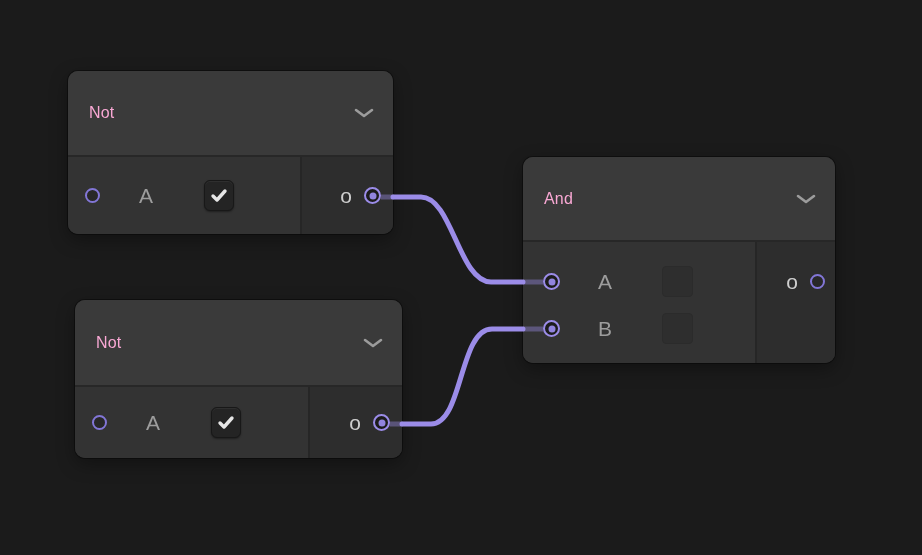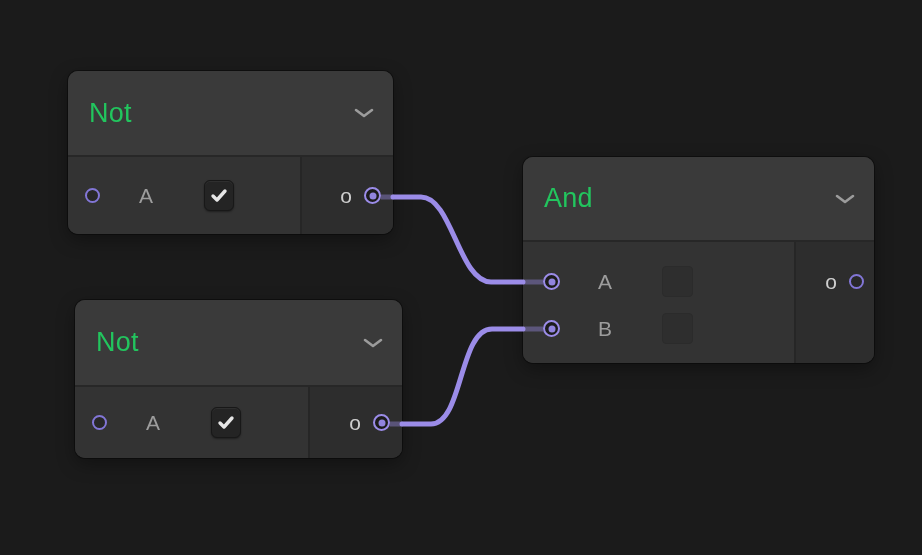--- a/index.html
+++ b/index.html
@@ -16,21 +16,21 @@
     position:absolute;border-radius:10px;background:#333333;
     box-shadow:0 0 0 1px rgba(0,0,0,.38), 0 6px 18px rgba(0,0,0,.35);
   }
   .node-header{
     position:absolute;left:0;right:0;top:0;
     background:#3a3a3a;border-radius:10px 10px 0 0;
     border-bottom:2px solid #272727;
     display:flex;align-items:center;justify-content:space-between;
     box-sizing:border-box;padding:0 19px 0 21px;
   }
-  .node-title{font-size:27px;color:#22c55e;letter-spacing:.2px;}
+  .node-title{font-size:16px;color:#f9a8d4;letter-spacing:.2px;}
   .chevron{display:flex;align-items:center;}
   .node-body{
     position:absolute;left:0;right:0;bottom:0;
     display:flex;border-radius:0 0 10px 10px;overflow:hidden;
   }
   .inputs-col{flex:1;background:#333333;display:flex;flex-direction:column;justify-content:center;}
   .outputs-col{
     background:#2d2d2d;border-left:2px solid #262626;box-sizing:border-box;
     display:flex;flex-direction:column;
   }
@@ -75,21 +75,21 @@
   #node-not-1{left:68px;top:71px;width:325px;height:163px;}
   #node-not-1 .node-header{height:86px;}
   #node-not-1 .node-body{top:86px;}
   #node-not-1 .outputs-col{width:93px;}
 
   #node-not-2{left:75px;top:300px;width:327px;height:158px;}
   #node-not-2 .node-header{height:87px;}
   #node-not-2 .node-body{top:87px;}
   #node-not-2 .outputs-col{width:94px;}
 
-  #node-and{left:523px;top:157px;width:312px;height:206px;padding-left:39px;}
+  #node-and{left:523px;top:157px;width:312px;height:206px;}
   #node-and .node-header{height:85px;}
   #node-and .node-body{top:85px;}
   #node-and .inputs-col{justify-content:flex-start;padding-top:16px;}
   #node-and .outputs-col{width:80px;padding-top:16px;}
   #node-and .in-label{margin-left:35px;}
   .not .inputs-col{padding-left:17px;}
   #node-and .inputs-col{padding-left:20px;}
   .not .outputs-col .port-row{padding-right:12px;}
   #node-and .outputs-col .port-row{padding-right:10px;}
 

